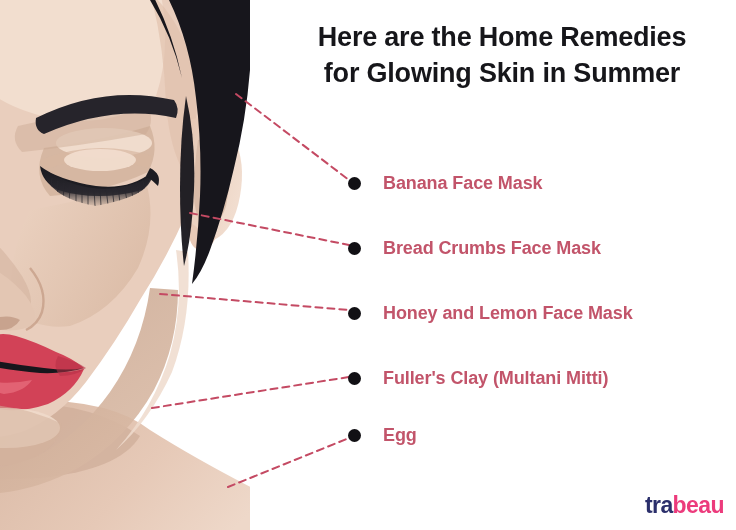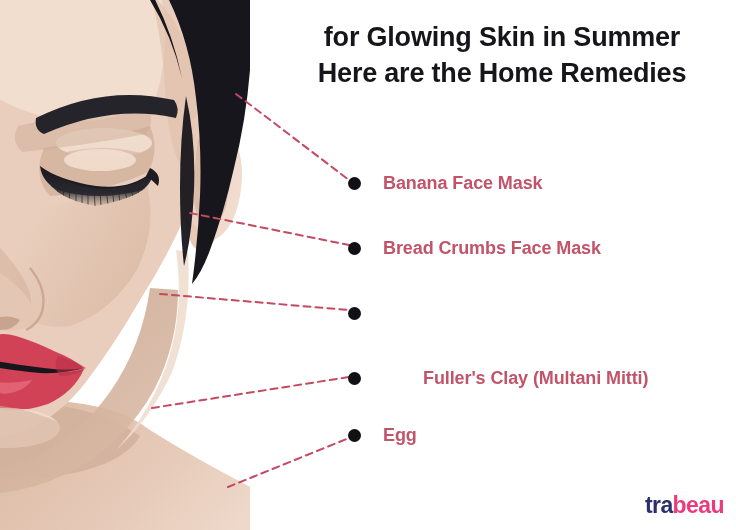--- a/index.html
+++ b/index.html
@@ -226,39 +226,40 @@
     <g stroke="#c44a63" stroke-width="2" stroke-dasharray="7 5" stroke-linecap="round" fill="none">
       <line x1="236" y1="94" x2="349" y2="180"></line>
       <line x1="190" y1="213" x2="349" y2="245"></line>
       <line x1="160" y1="294" x2="349" y2="310"></line>
       <line x1="152" y1="408" x2="349" y2="377"></line>
       <line x1="228" y1="487" x2="349" y2="438"></line>
     </g>
   </svg>
 
   <div class="title">
+    <span class="title-line">Here are the Home Remedies</span>
     <span class="title-line">for Glowing Skin in Summer</span>
-    <span class="title-line">Here are the Home Remedies</span>
   </div>
 
   <div class="remedy" style="top:172px;">
     <span class="remedy-bullet"></span>
     <span class="remedy-label">Banana Face Mask</span>
   </div>
 
   <div class="remedy" style="top:237px;justify-content:space-between;">
     <span class="remedy-bullet"></span>
     <span class="remedy-label">Bread Crumbs Face Mask</span>
   </div>
 
   <div class="remedy" style="top:302px;">
     <span class="remedy-bullet"></span>
-  </div>
-
-  <div class="remedy" style="top:367px;gap:40px;">
+    <span class="remedy-label">Honey and Lemon Face Mask</span>
+  </div>
+
+  <div class="remedy" style="top:367px;">
     <span class="remedy-bullet"></span>
     <span class="remedy-label">Fuller's Clay (Multani Mitti)</span>
   </div>
 
   <div class="remedy" style="top:424px;">
     <span class="remedy-bullet"></span>
     <span class="remedy-label">Egg</span>
   </div>
 
   <div class="logo">

